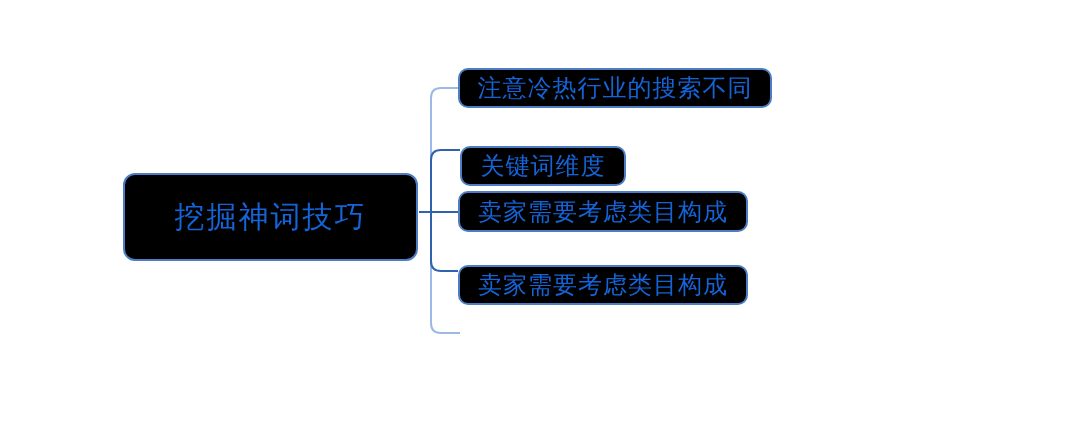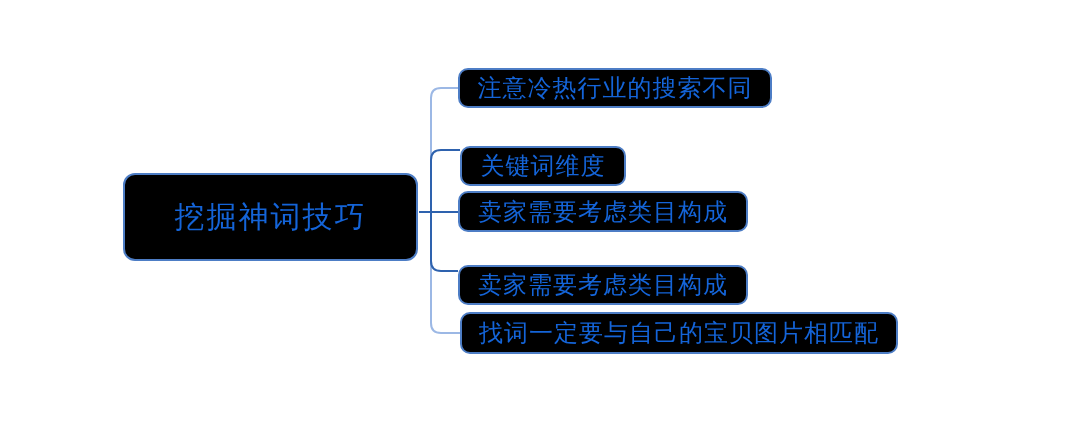--- a/index.html
+++ b/index.html
@@ -82,17 +82,14 @@
   </div>
 
   <div class="topic child c3">
     <span>卖家需要考虑类目构成</span>
   </div>
 
   <div class="topic child c4">
     <span>卖家需要考虑类目构成</span>
   </div>
 
-  <div class="topic child c5">
-    <span>找词一定要与自己的宝贝图片相匹配</span>
-  </div>
 
 </div>
 
 </body></html>

